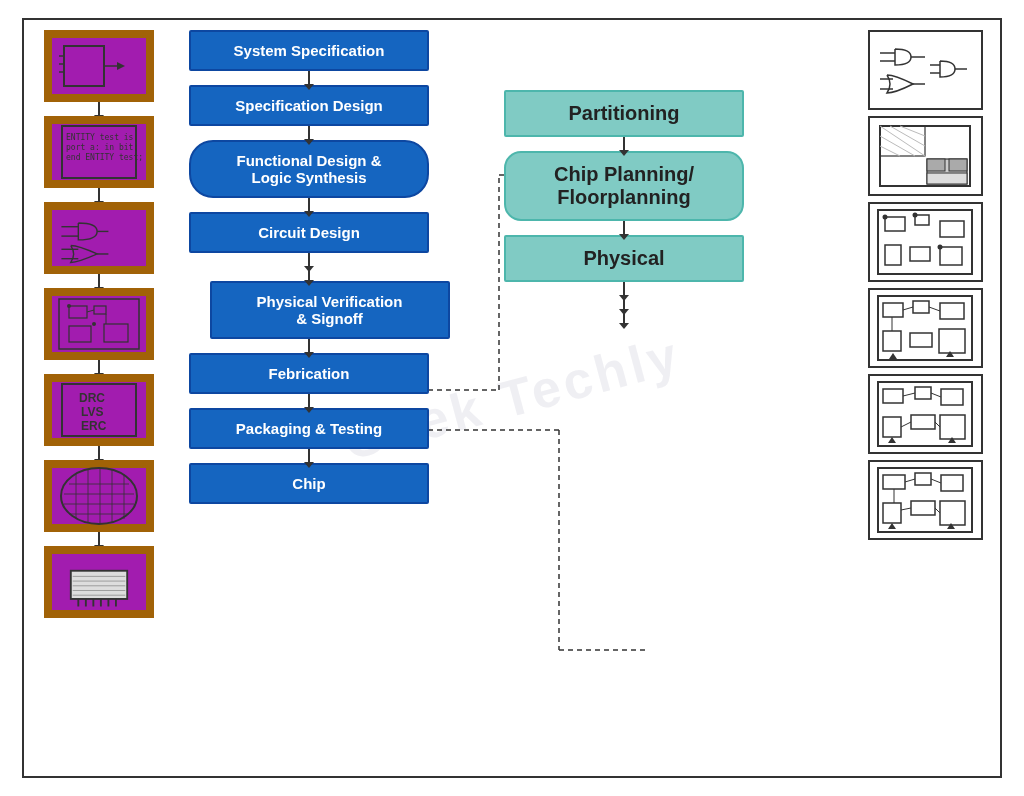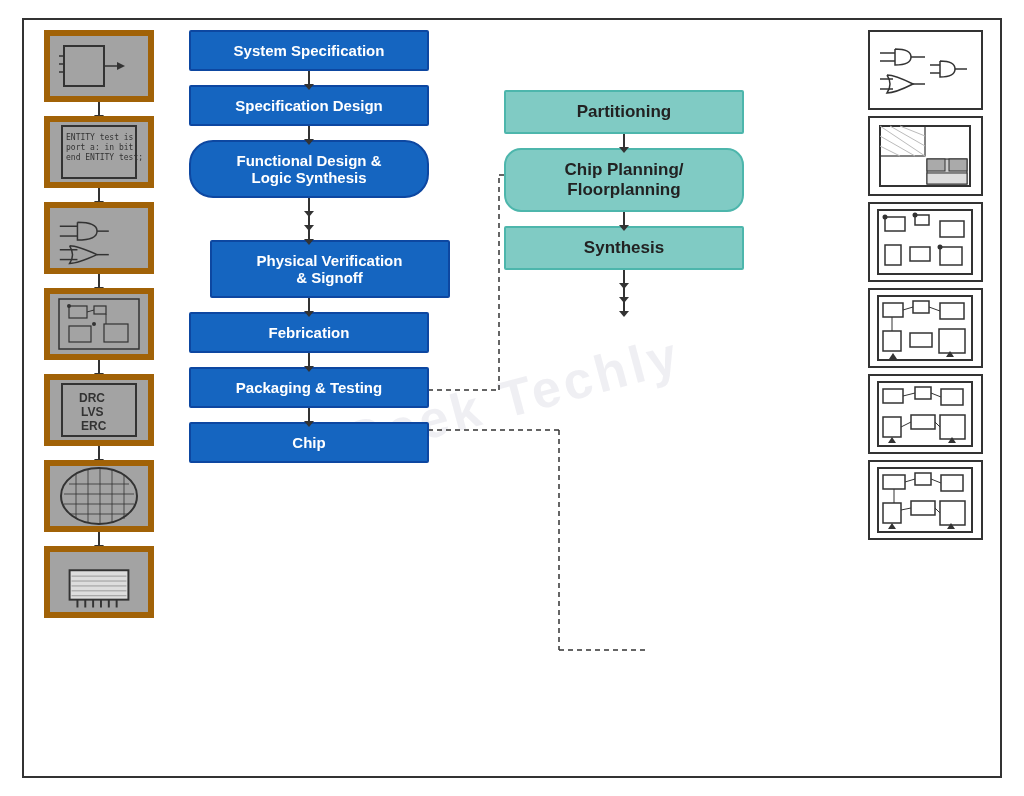--- a/index.html
+++ b/index.html
@@ -28,25 +28,25 @@
       top: 10px;
       width: 130px;
       display: flex;
       flex-direction: column;
       align-items: center;
       gap: 0;
     }
     .icon-box {
       width: 110px;
       height: 72px;
-      border: 6px solid #a16207;
+      border: 8px solid #a16207;
       display: flex;
       align-items: center;
       justify-content: center;
-      background: #a3a3a3;
+      background: #a21caf;
       position: relative;
       flex-shrink: 0;
     }
     .arrow-down-small {
       width: 2px;
       height: 14px;
       background: #333;
       position: relative;
       margin: 0 auto;
     }
@@ -107,21 +107,21 @@
       width: 260px;
       display: flex;
       flex-direction: column;
       align-items: center;
     }
     .teal-box {
       width: 240px;
       background: #80cbc4;
       color: #222;
       font-weight: bold;
-      font-size: 17px;
+      font-size: 20px;
       text-align: center;
       padding: 10px 8px;
       border-radius: 2px;
       border: 2px solid #4db6ac;
       flex-shrink: 0;
     }
     .arrow-right {
       width: 2px;
       height: 14px;
       background: #333;
@@ -316,20 +316,21 @@
 
     <div class="blue-box">System Specification</div>
     <div class="arrow-center"></div>
 
     <div class="blue-box">Specification Design</div>
     <div class="arrow-center"></div>
 
     <div class="blue-box" style="white-space: pre-line; border-radius: 24px;">Functional Design &amp;<br>Logic Synthesis</div>
     <div class="arrow-center"></div>
 
+    <div class="blue-box">Circuit Design</div>
     <div class="arrow-center"></div>
 
     <div class="arrow-center"></div>
 
     <div class="blue-box" style="white-space: pre-line; margin-left: 41px;">Physical Verification<br>&amp; Signoff</div>
     <div class="arrow-center"></div>
 
     <div class="blue-box">Febrication</div>
     <div class="arrow-center"></div>
 
@@ -341,21 +342,21 @@
 
   <div class="right-col">
     <div class="spacer-top"></div>
 
     <div class="teal-box">Partitioning</div>
     <div class="arrow-right"></div>
 
     <div class="teal-box" style="white-space: pre-line; border-radius: 17px;">Chip Planning/<br>Floorplanning</div>
     <div class="arrow-right"></div>
 
-    <div class="teal-box">Synthesis</div>
+    <div class="teal-box">Physical</div>
     <div class="arrow-right"></div>
 
     <div class="arrow-right"></div>
 
     <div class="arrow-right"></div>
 
   </div>
 
   <div class="far-right-icons">
 

